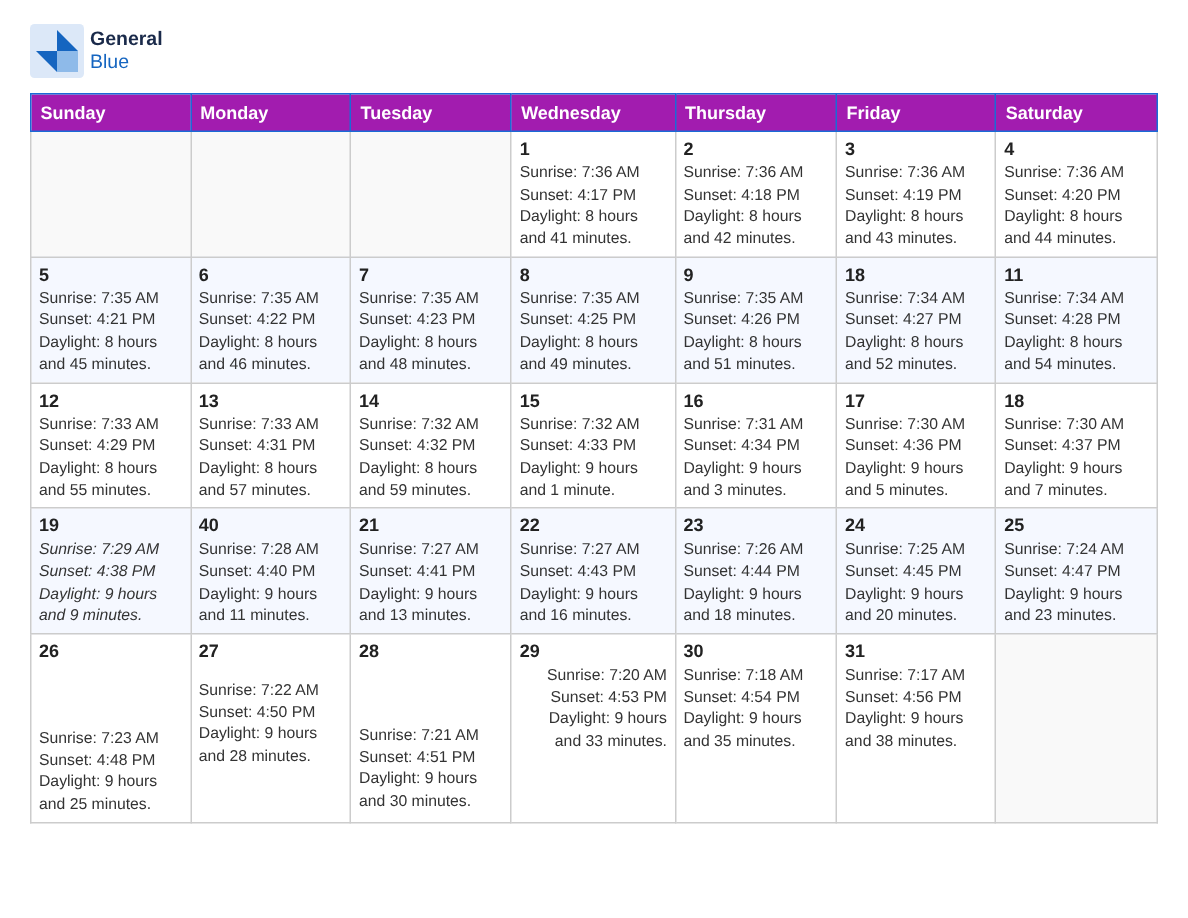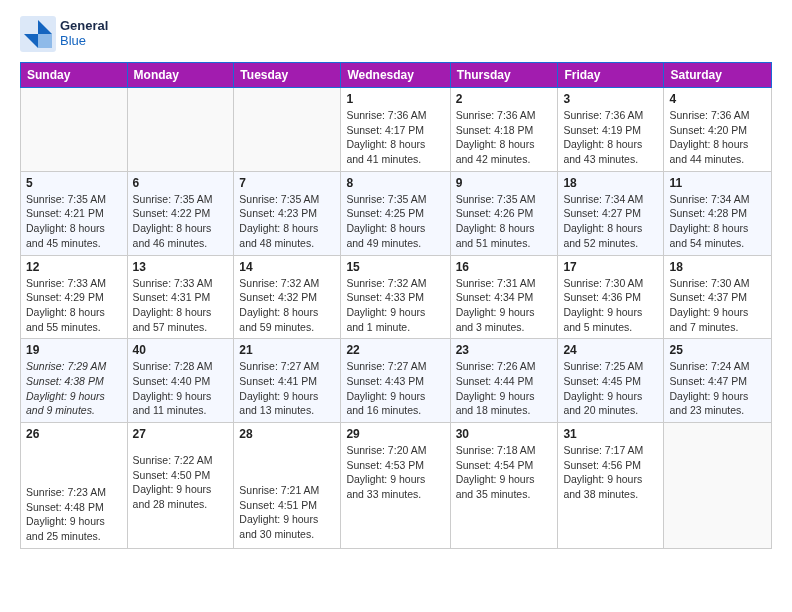--- a/index.html
+++ b/index.html
@@ -319,21 +319,21 @@
           </td>
           <td>
             <div class="day-num">28</div>
             <div class="day-info" style="white-space: pre-line; margin-top: 42px;">Sunrise: 7:21 AM
 Sunset: 4:51 PM
 Daylight: 9 hours
 and 30 minutes.</div>
           </td>
           <td>
             <div class="day-num">29</div>
-            <div class="day-info" style="white-space: pre-line;">Sunrise: 7:20 AM
+            <div class="day-info" style="white-space: pre-line; text-align: right;">Sunrise: 7:20 AM
 Sunset: 4:53 PM
 Daylight: 9 hours
 and 33 minutes.</div>
           </td>
           <td>
             <div class="day-num">30</div>
             <div class="day-info" style="white-space: pre-line;">Sunrise: 7:18 AM
 Sunset: 4:54 PM
 Daylight: 9 hours
 and 35 minutes.</div>

